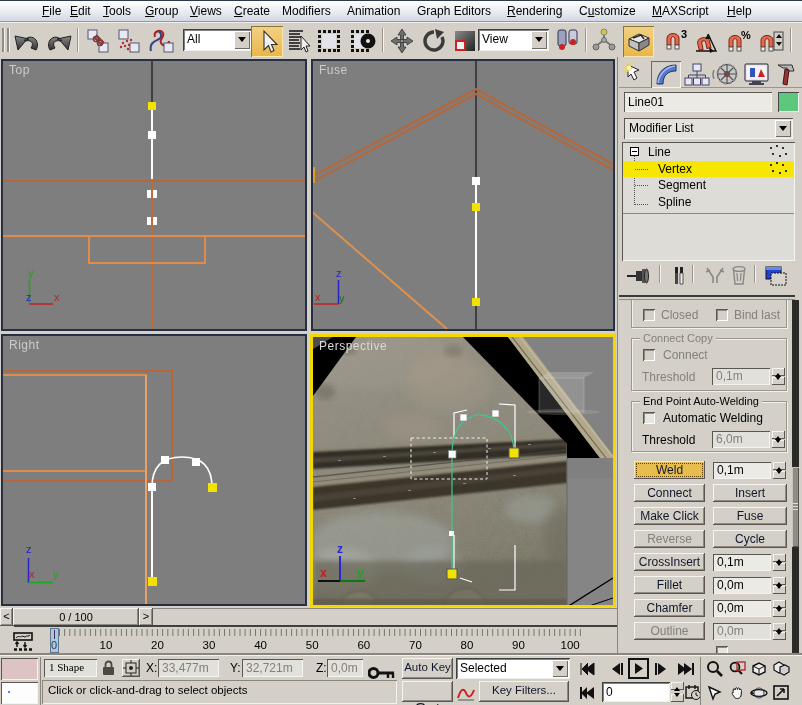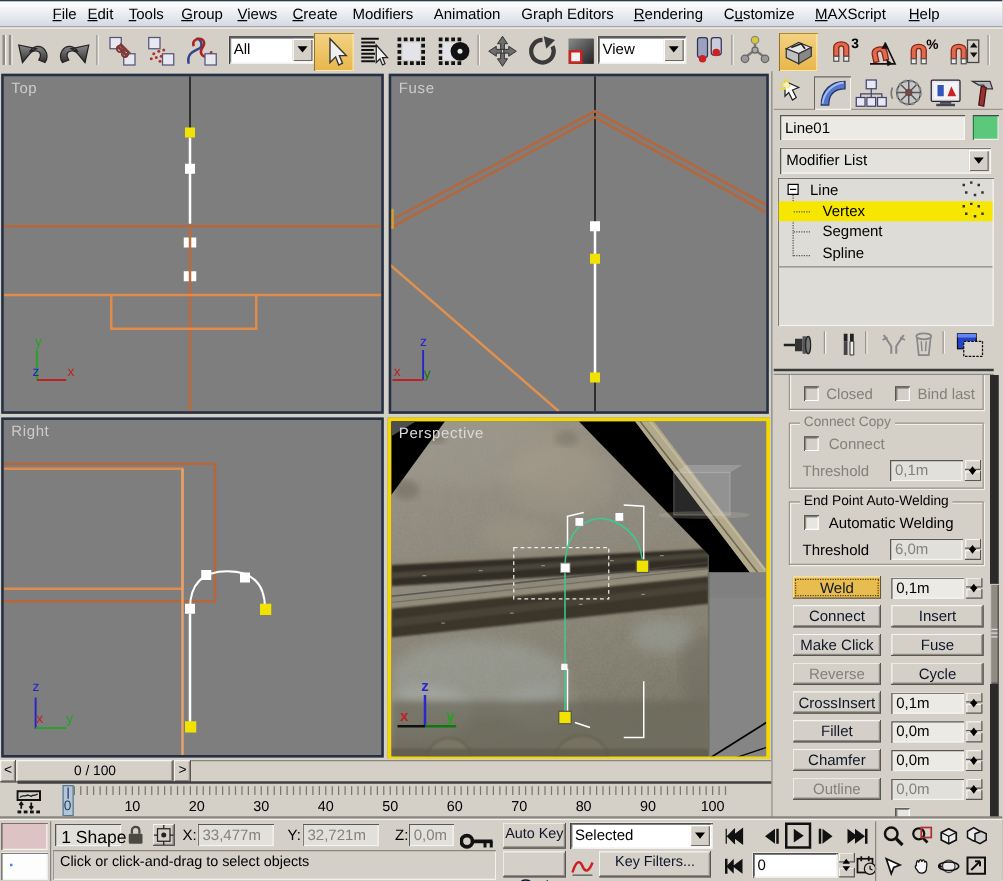--- a/index.html
+++ b/index.html
@@ -804,21 +804,21 @@
     <div class="abs" style="left:54px;top:3px;width:1px;height:9px;background:#336;"></div>
     <div class="abs" style="left:51px;top:12px;font-size:11px;color:#246;">0</div>
   </div>
   <div id="statusbar" class="abs" style="left:0;top:655px;width:802px;height:50px;background:#d4d0c8;border-top:1px solid #f4f2ee;box-shadow:0 -2px 0 #8a867e;">
     <div class="abs sunkfld" style="left:1px;top:2px;width:37px;height:22px;background:#ddc3c3;"></div>
     <div class="abs sunkfld" style="left:1px;top:26px;width:37px;height:22px;background:#fdfdfd;">
       <div class="abs" style="left:7px;top:9px;width:2px;height:2px;background:#48f;"></div>
     </div>
     <div class="abs" style="left:40px;top:1px;width:1px;height:48px;background:#8a867e;"></div>
     <div class="abs sunkfld" style="left:44px;top:3px;width:53px;height:18px;">
-        <span class="lab" style="left:5px;top:2px;font-size:14px;">1 Shape</span>
+        <span class="lab" style="left:5px;top:2px;font-size:11px;font-family:Liberation Serif, serif;">1 Shape</span>
       </div>
     <svg class="abs" style="left:101px;top:4px" width="15" height="17" viewBox="0 0 15 17">
       <rect x="2" y="7" width="11" height="8" rx="1" fill="#4a4a42"></rect>
       <path d="M4.5 7 L4.5 4.5 C4.5 0.5 10.5 0.5 10.5 4.5 L10.5 7" fill="none" stroke="#4a4a42" stroke-width="1.8"></path>
     </svg>
     <div class="abs btn" style="left:122px;top:3px;width:18px;height:18px;">
       <svg width="16" height="16" viewBox="0 0 16 16" style="margin:1px">
           <rect x="3" y="3" width="10" height="10" fill="none" stroke="#222"></rect>
           <circle cx="8" cy="8" r="2" fill="#222"></circle>
           <path d="M8 0 L8 3 M8 13 L8 16 M0 8 L3 8 M13 8 L16 8" stroke="#222"></path>

